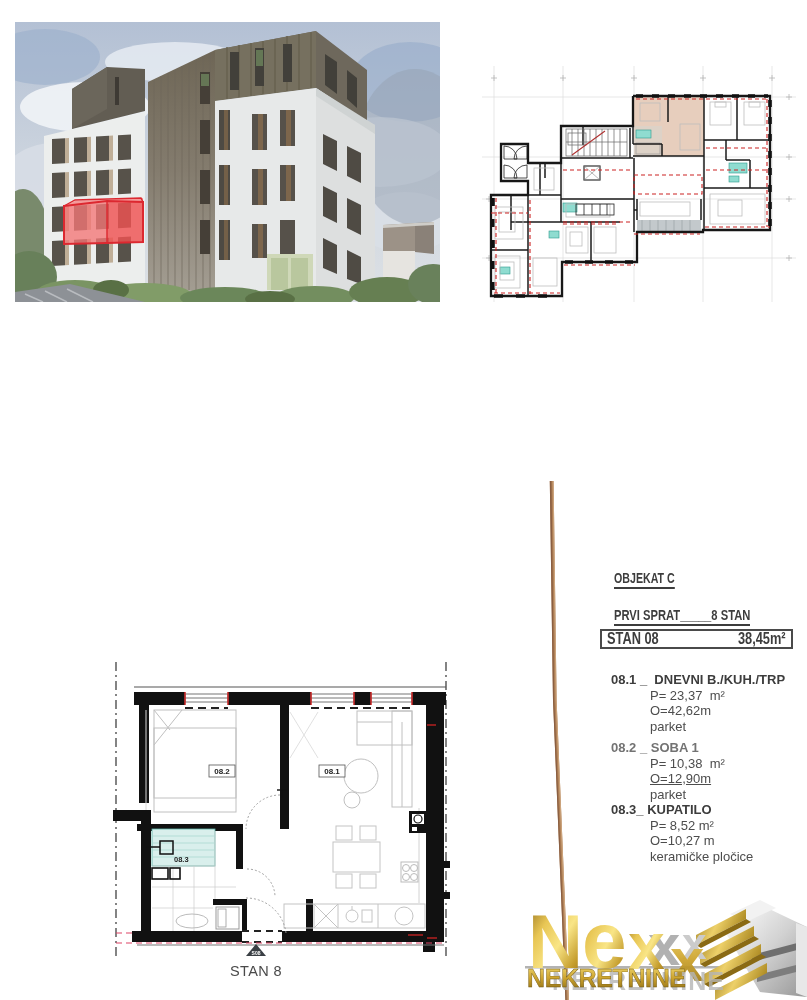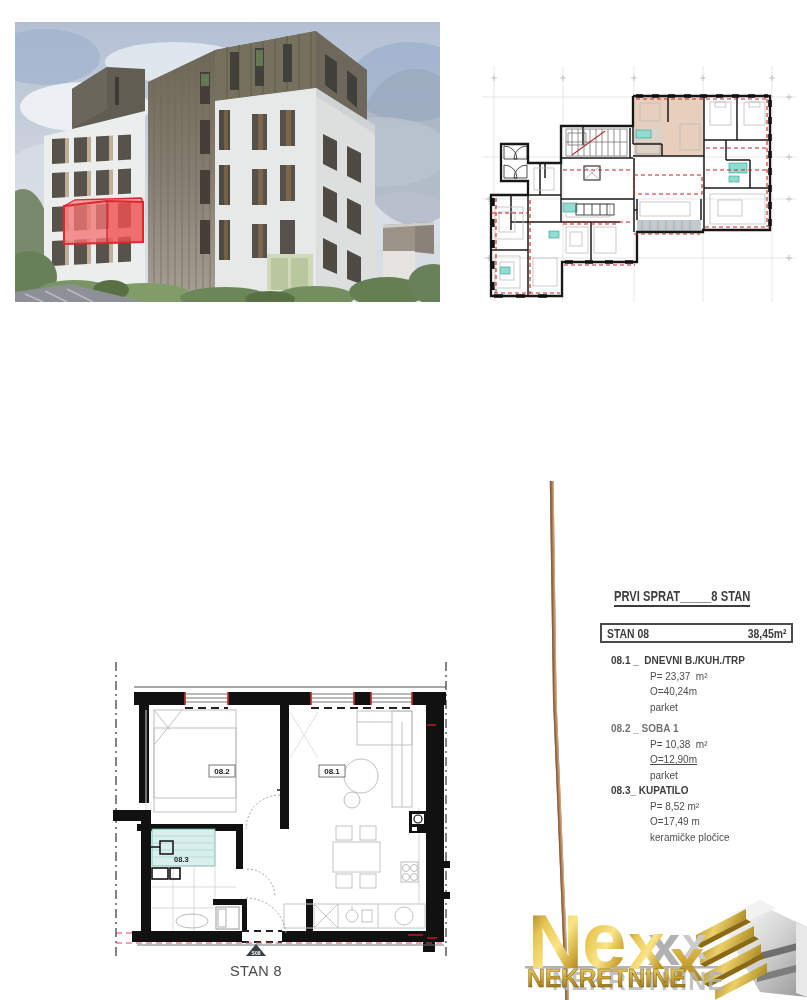--- a/index.html
+++ b/index.html
@@ -545,40 +545,41 @@
 </svg>
 
 <svg class="abs" style="left:540px;top:475px" width="40" height="525" viewBox="0 0 40 525">
   <polygon points="9.8,6 13.6,6 16.6,225 29,525 25.4,525 13,225" fill="#b08055"></polygon>
   <polygon points="9.8,6 11.4,6 14.3,225 26.6,525 25.4,525 13,225" fill="#8a5f43"></polygon>
   <polygon points="12.6,6 13.6,6 16.6,225 29,525 27.8,525 15.6,225" fill="#cda57e"></polygon>
 </svg>
 
 <div class="abs" style="left:611px;top:570px;width:196px;color:#3d3d3d;">
 
+  <div style="font-size:14px;font-weight:bold;padding-left:3px;"><span style="border-bottom:2px solid #3d3d3d;padding-bottom:1px;display:inline-block;transform:scaleX(0.76);transform-origin:0 50%;">OBJEKAT C</span></div>
 
   <div style="font-size:14px;font-weight:bold;margin-top:18px;padding-left:3px;"><span style="border-bottom:2px solid #3d3d3d;padding-bottom:1px;display:inline-block;transform:scaleX(0.80);transform-origin:0 50%;">PRVI SPRAT_____8 STAN</span></div>
 
-  <div style="position:absolute;left:-11px;top:53px;width:179px;height:16px;border:2px solid #4a4a4a;font-size:13px;font-weight:bold;padding:0 5px;display:flex;justify-content:space-between;align-items:center;text-align:right;">
+  <div style="position:absolute;left:-11px;top:59px;width:179px;height:16px;border:2px solid #4a4a4a;font-size:16px;font-weight:bold;padding:0 5px;display:flex;justify-content:space-between;align-items:center;text-align:right;">
     <span style="display:inline-block;transform:scaleX(0.8);transform-origin:0 50%;">STAN 08</span>
       <span style="display:inline-block;transform:scaleX(0.8);transform-origin:100% 50%;">38,45m²</span>
   </div>
 
-  <div style="margin-top:46px;font-size:10px;line-height:15.5px;color:#4d4d4d;">
+  <div style="margin-top:46px;font-size:13px;line-height:15.5px;color:#4d4d4d;">
     <div style="font-weight:bold;color:#3d3d3d;">08.1 _&nbsp; DNEVNI B./KUH./TRP</div>
     <div style="padding-left:39px;">P= 23,37&nbsp; m²</div>
-    <div style="padding-left:39px;">O=40,24m</div>
+    <div style="padding-left:39px;">O=42,62m</div>
     <div style="padding-left:39px;">parket</div>
     <div style="font-weight:bold;color:#737373;margin-top:6px;">08.2 _ SOBA 1</div>
     <div style="padding-left:39px;">P= 10,38&nbsp; m²</div>
     <div style="padding-left:39px;text-decoration:underline;">O=12,90m</div>
     <div style="padding-left:39px;">parket</div>
     <div style="font-weight:bold;color:#3d3d3d;">08.3_ KUPATILO</div>
     <div style="padding-left:39px;">P= 8,52 m²</div>
-    <div style="padding-left:39px;">O=17,49 m</div>
+    <div style="padding-left:39px;">O=10,27 m</div>
     <div style="padding-left:39px;">keramičke pločice</div>
   </div>
 </div>
 
 <svg class="abs" style="left:520px;top:893px" width="287" height="107" viewBox="0 0 287 107">
   <defs>
     <linearGradient id="gold" x1="0" y1="0" x2="1" y2="1">
       <stop offset="0" stop-color="#8a671a"></stop>
       <stop offset="0.3" stop-color="#e8c654"></stop>
       <stop offset="0.55" stop-color="#f9e586"></stop>

